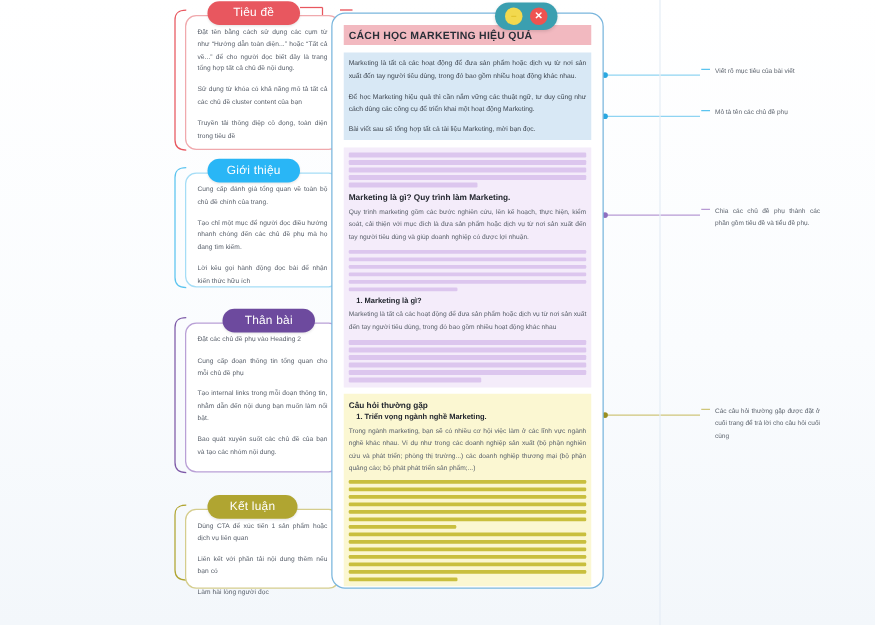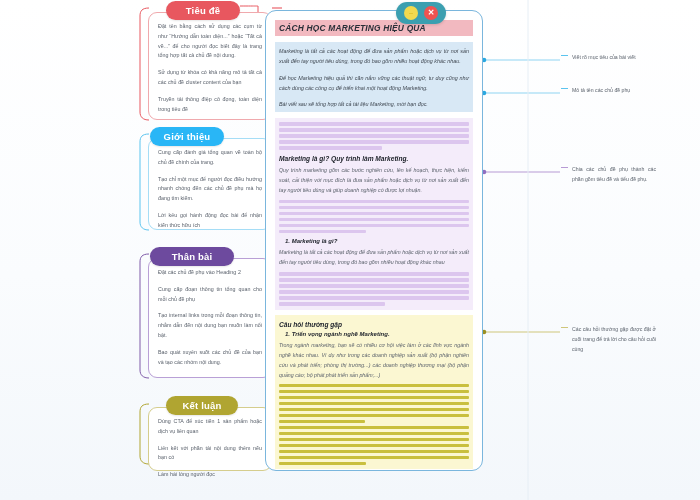--- a/index.html
+++ b/index.html
@@ -15,21 +15,21 @@
     background: linear-gradient(180deg,#ffffff 0%,#fafcfe 55%,#f3f7fb 100%);
   }
 
   
   .pill {
     position: absolute;
     height: 19px;
     border-radius: 10px;
     color: #ffffff;
     font-size: 9.5px;
-    font-weight: bold;
+    font-weight: normal;
     letter-spacing: .2px;
     display: flex; align-items: center; justify-content: center;
     z-index: 6;
     box-shadow: 0 1px 2px rgba(0,0,0,.10);
   }
 
   
   .lcard {
     position: absolute;
     left: 148px;
@@ -70,21 +70,21 @@
   #window {
     position: absolute;
     left: 265px; top: 10px;
     width: 218px; height: 461px;
     border: 1.6px solid #7ab6dd;
     border-radius: 11px;
     background: #ffffff;
     overflow: hidden;
     z-index: 5;
   }
-  #winbody { padding: 9px 9px 0 9px; font-style: italic; }
+  #winbody { padding: 9px 9px 0 9px; }
 
   #titlebar {
     position: absolute;
     left: 396px; top: 2px;
     width: 50px; height: 22px;
     background: #3b9fb0;
     border-radius: 11px;
     display: flex; align-items: center; justify-content: center;
     gap: 6px;
     z-index: 9;
@@ -188,30 +188,30 @@
 
   <div class="pill" style="left:166px; top:1px; width:74px; background:#e8575f;">
     <span>Tiêu đề</span>
   </div>
   <div class="lcard" style="top:12px; height:108px; border-color:#f0a9ad;">
     <p>Đặt tên bằng cách sử dụng các cụm từ như “Hướng dẫn toàn diện...” hoặc “Tất cả về...” để cho người đọc biết đây là trang tổng hợp tất cả chủ đề nội dung.</p>
     <p>Sử dụng từ khóa có khả năng mô tả tất cả các chủ đề cluster content của bạn</p>
     <p>Truyền tải thông điệp cô đọng, toàn diện trong tiêu đề</p>
   </div>
 
-  <div class="pill" style="left:150px; top:127px; width:74px; background:#29b6f6;">
+  <div class="pill" style="left:166px; top:127px; width:74px; background:#29b6f6;">
     <span>Giới thiệu</span>
   </div>
   <div class="lcard" style="top:138px; height:92px; border-color:#a5ddf6;">
     <p>Cung cấp đánh giá tổng quan về toàn bộ chủ đề chính của trang.</p>
     <p>Tạo chỉ một mục để người đọc điều hướng nhanh chóng đến các chủ đề phụ mà họ đang tìm kiếm.</p>
     <p>Lời kêu gọi hành động đọc bài để nhận kiến thức hữu ích</p>
   </div>
 
-  <div class="pill" style="left:150px; top:247px; width:84px; background:#6d4a9e;">
+  <div class="pill" style="left:178px; top:247px; width:74px; background:#6d4a9e;">
     <span>Thân bài</span>
   </div>
   <div class="lcard" style="top:258px; height:120px; border-color:#b9a0d6;">
     <p>Đặt các chủ đề phụ vào Heading 2</p>
     <p>Cung cấp đoạn thông tin tổng quan cho mỗi chủ đề phụ</p>
     <p>Tạo internal links trong mỗi đoạn thông tin, nhằm dẫn đến nội dung bạn muốn làm nổi bật.</p>
     <p>Bao quát xuyên suốt các chủ đề của bạn và tạo các nhóm nội dung.</p>
   </div>
 
   <div class="pill" style="left:166px; top:396px; width:72px; background:#b0a531;">

